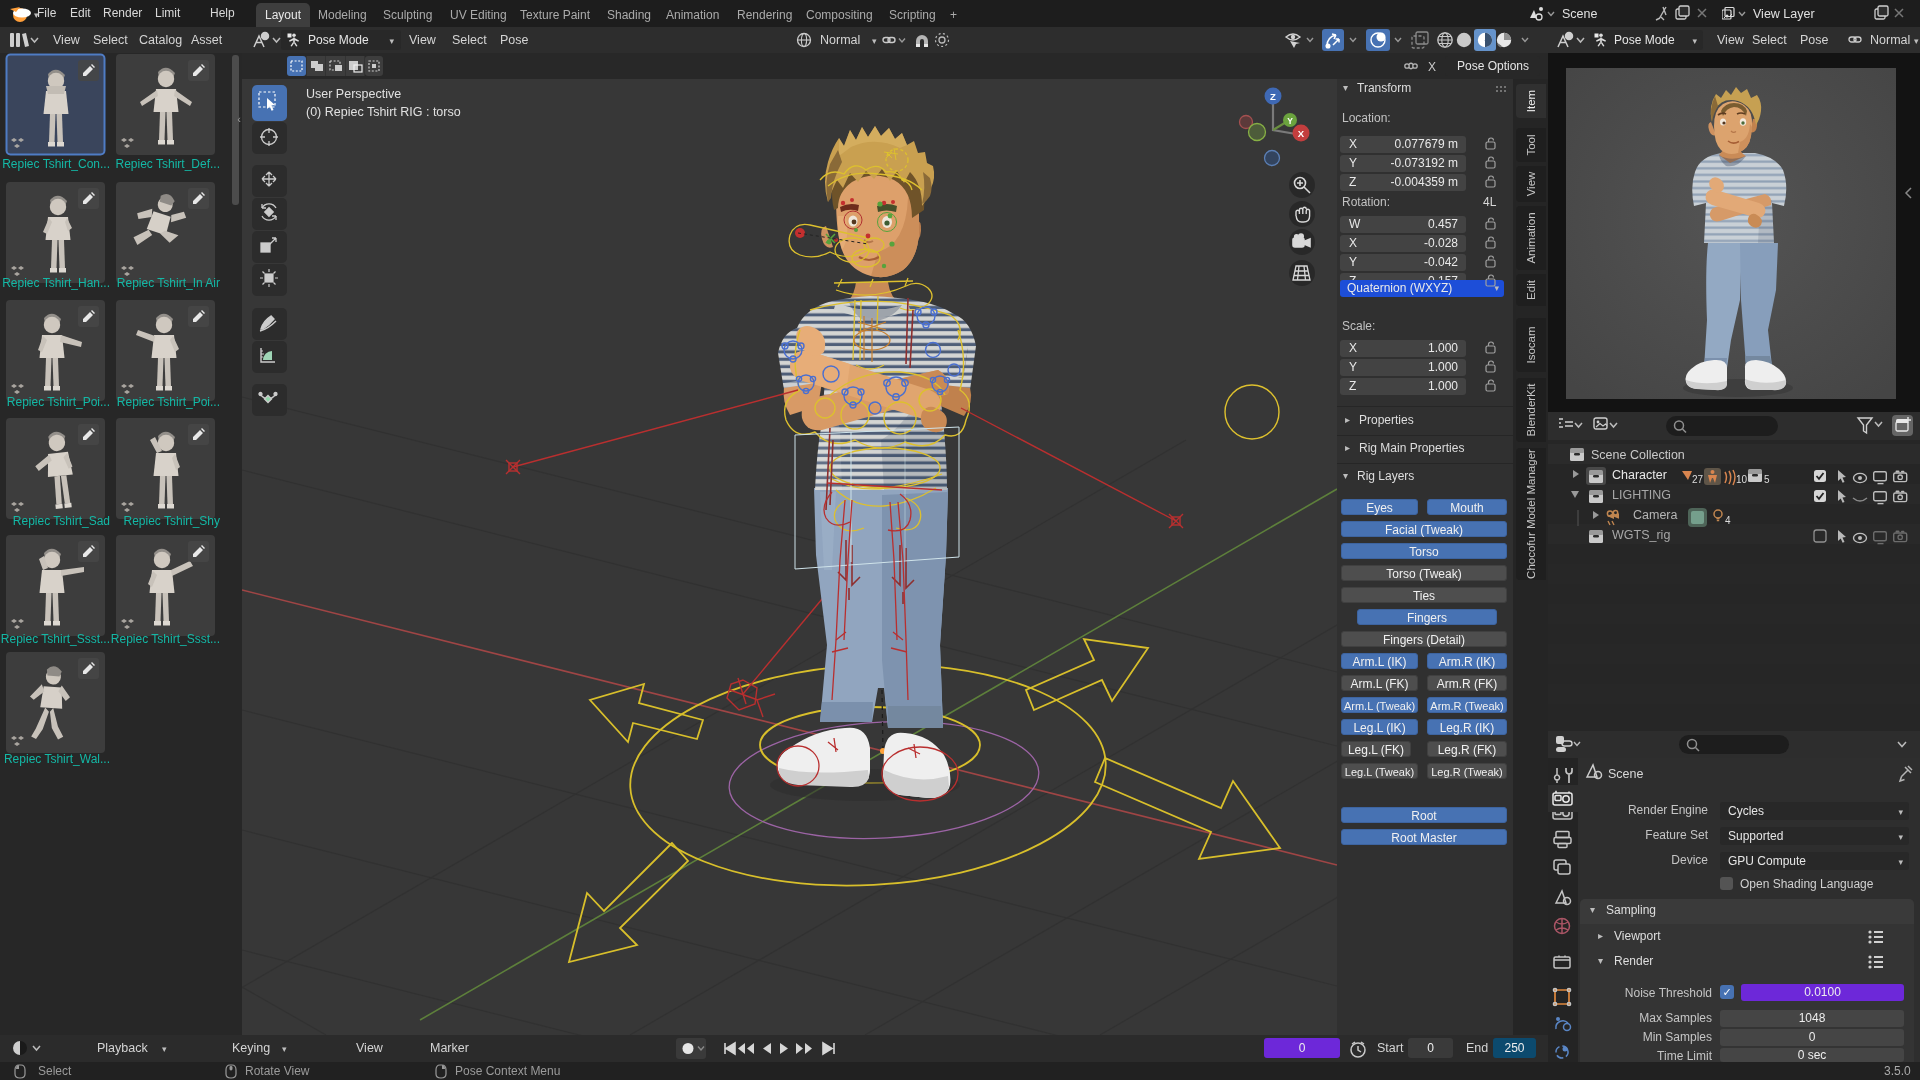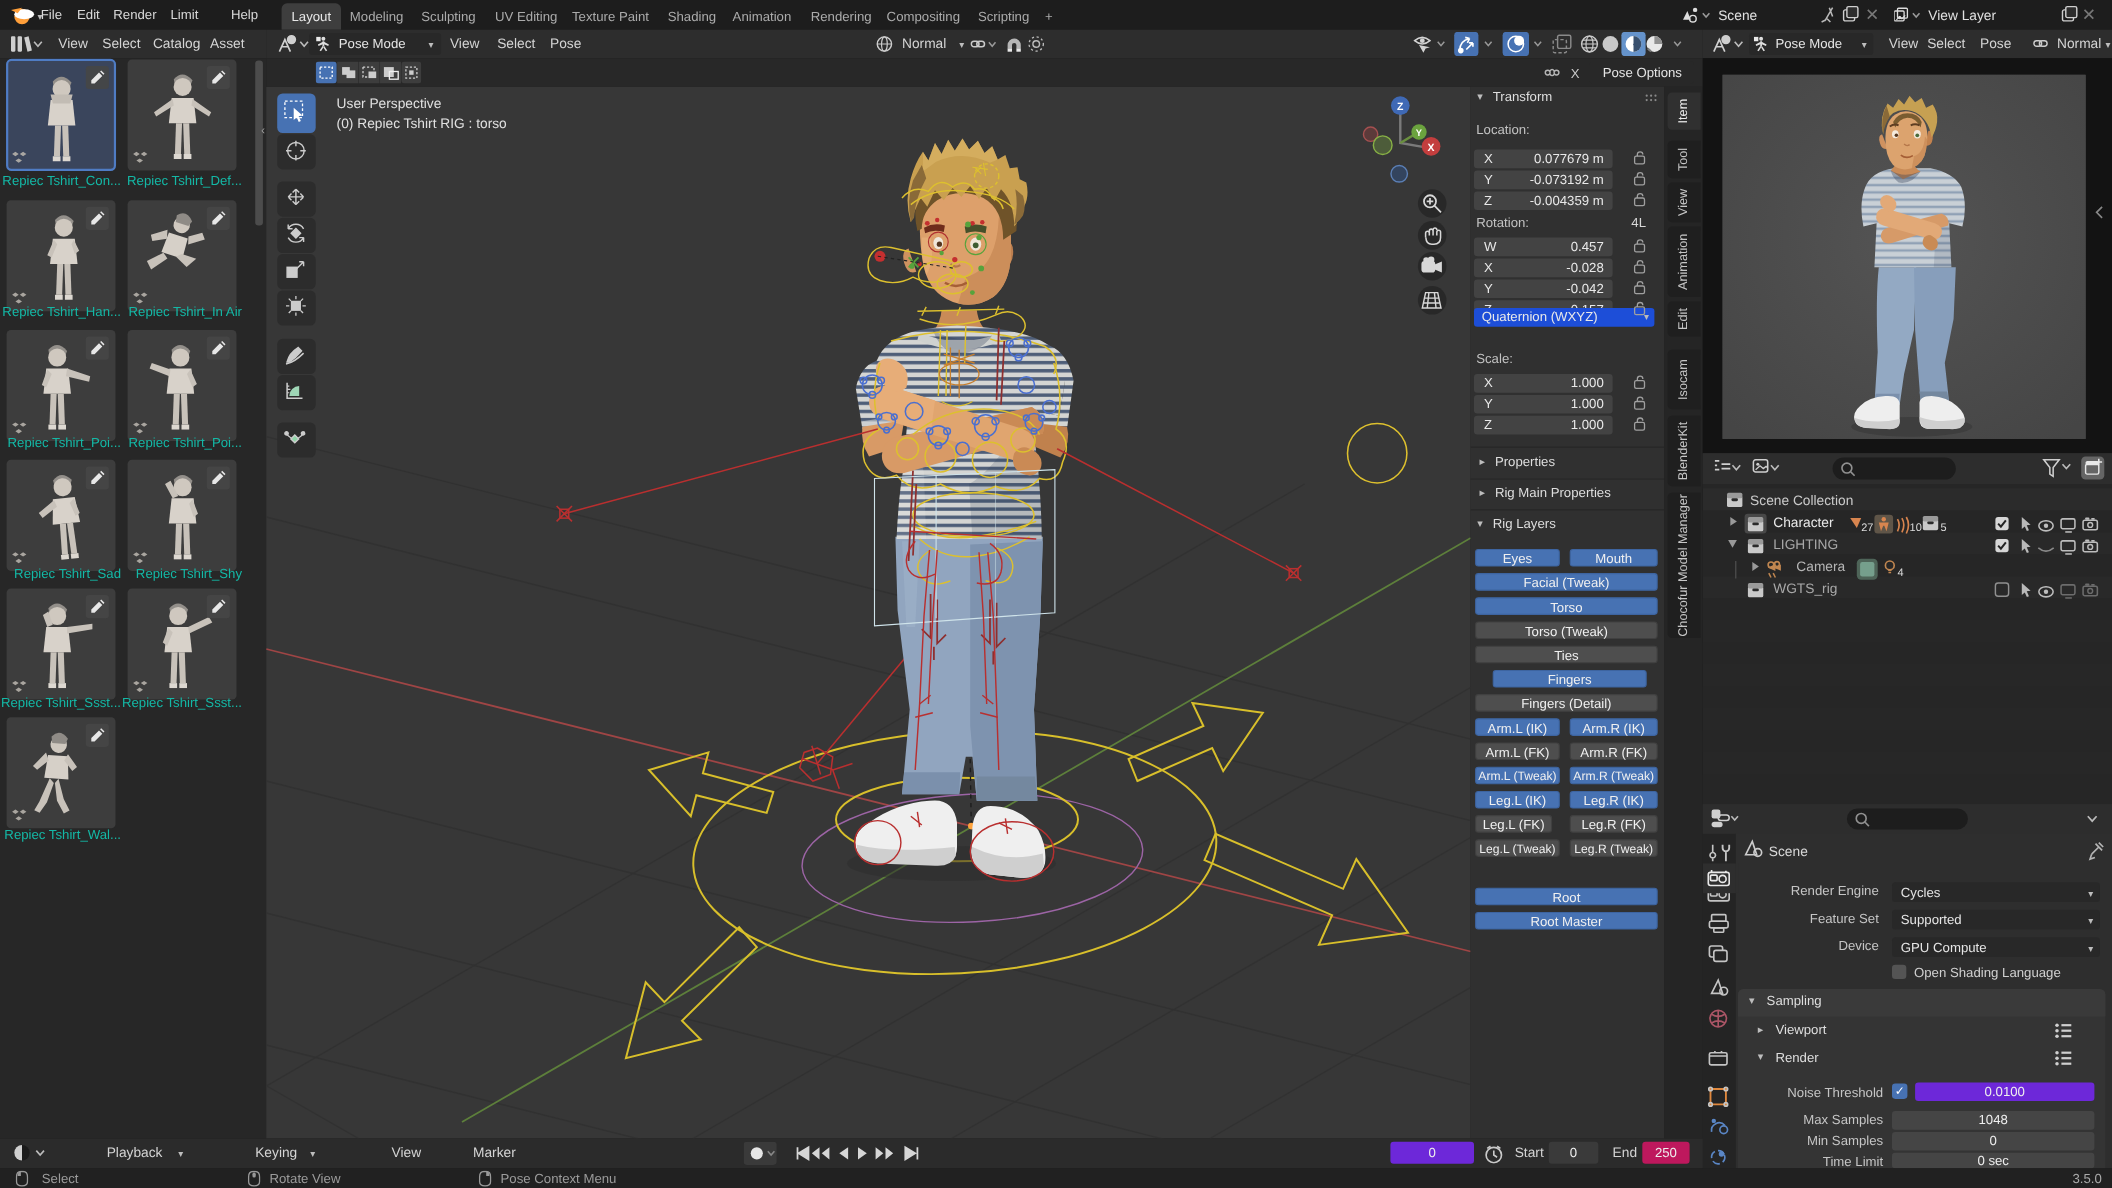--- a/index.html
+++ b/index.html
@@ -1222,21 +1222,21 @@
     </g>
   </svg>
   <svg class="abs" style="left:1349px;top:5px" width="18" height="18">
       <circle cx="9" cy="10" r="7" fill="none" stroke="#c9c9c9" stroke-width="1.5"></circle>
       <path d="M9 6 v4 l3 2 M6 2 l-3 2 M12 2 l3 2" stroke="#c9c9c9" fill="none" stroke-width="1.5"></path>
     </svg>
   <div class="numfield" style="left:1264px;top:3px;width:76px;height:20px;line-height:20px">0</div>
   <div class="hdrtxt" style="left:1377px">Start</div>
   <div class="numfield" style="left:1408px;top:3px;width:45px;height:20px;line-height:20px;background:#3a3a3a">0</div>
   <div class="hdrtxt" style="left:1466px">End</div>
-  <div class="numfield" style="left:1493px;top:3px;width:43px;height:20px;line-height:20px;background:#be185d">250</div>
+  <div class="numfield" style="left:1493px;top:3px;width:43px;height:20px;line-height:20px;background:#0c4a6e">250</div>
 </div>
 
 <div id="statusbar" class="abs">
   <svg class="abs" style="left:14px;top:2px" width="12" height="15" viewBox="0 0 12 15">
       <path d="M5 1 C2 1 1 3 1 6 v4 c0 3 2 4 5 4 s5 -1 5 -4 V6 C11 3 10 1 7 1 Z" fill="none" stroke="#999" stroke-width="1.2"></path>
       <path d="M5 1 C3 1 2 2.5 2 5 h3 Z" fill="#999"></path>
     </svg>
   <span style="position:absolute;left:38px;top:2px">Select</span>
   <svg class="abs" style="left:225px;top:2px" width="12" height="15" viewBox="0 0 12 15">
       <path d="M5 1 C2 1 1 3 1 6 v4 c0 3 2 4 5 4 s5 -1 5 -4 V6 C11 3 10 1 7 1 Z" fill="none" stroke="#999" stroke-width="1.2"></path>

